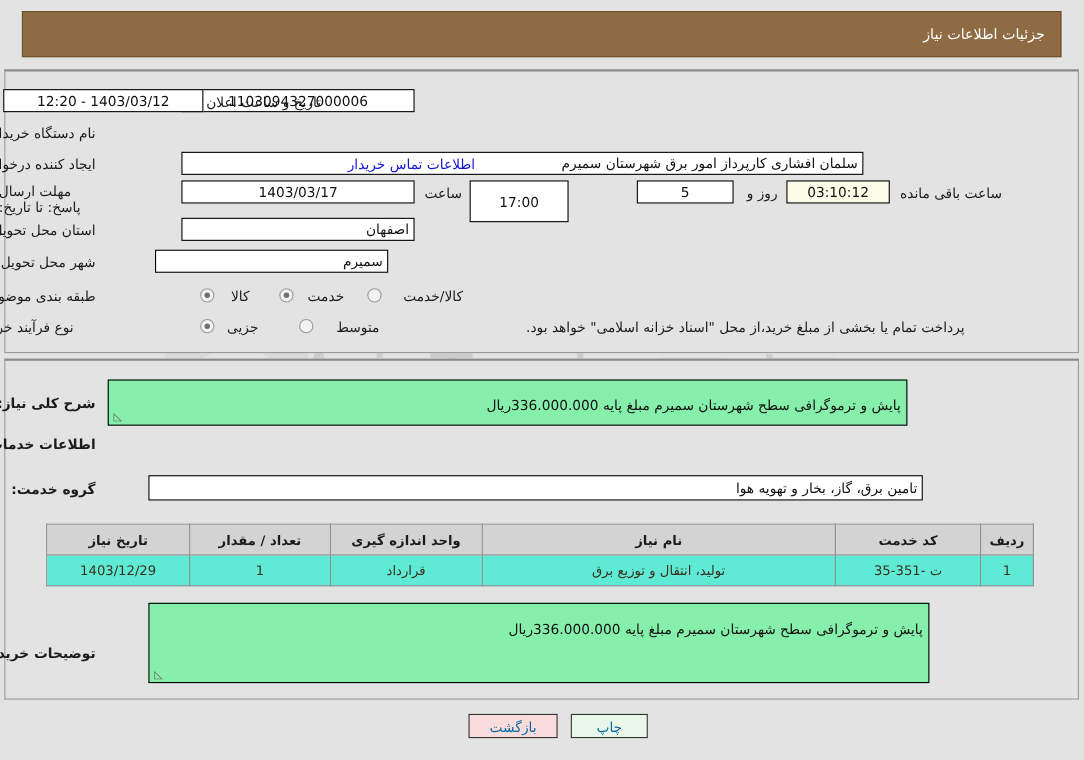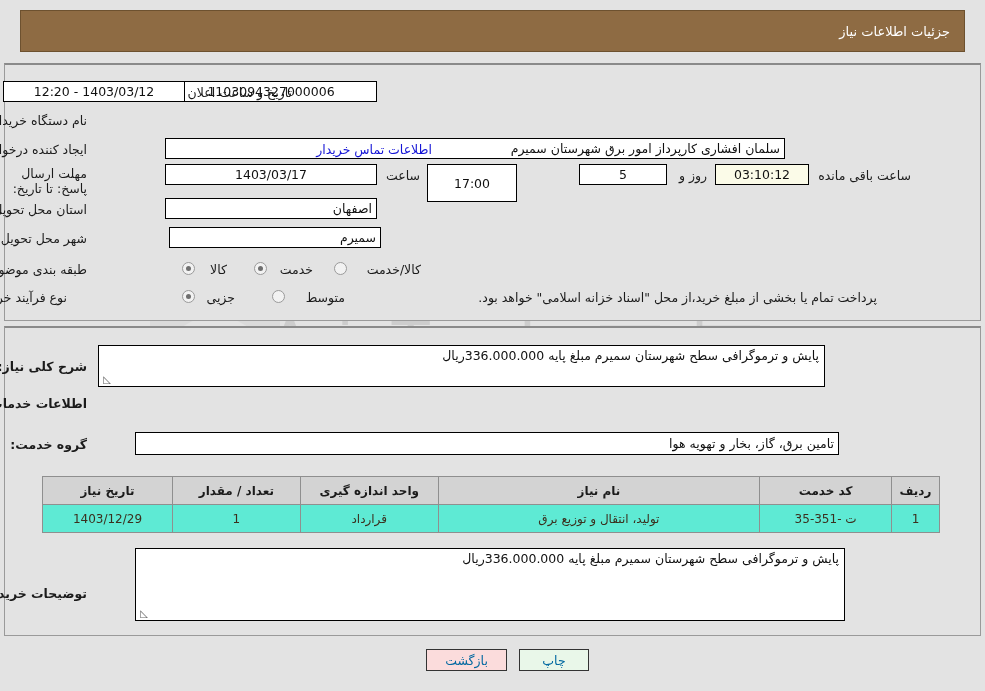--- a/index.html
+++ b/index.html
@@ -119,25 +119,25 @@
     position: absolute;
     left: 3px; top: 3px;
     width: 5px; height: 5px;
     border-radius: 50%;
     background: #6f6f6f;
   }
 
   
   .ta {
     position: absolute;
-    background: #ffffff;
+    background: #86efac;
     border: 1px solid #000000;
     font-size: 12.5px;
     color: #101010;
-    padding: 2px 5px;
+    padding: 15px 5px;
     z-index: 4;
     overflow: hidden;
   }
   .ta .grip {
     position: absolute;
     left: 2px; bottom: 1px;
     width: 10px; height: 10px;
     font-size: 10px;
     color: #666;
     line-height: 10px;
@@ -216,34 +216,34 @@
 
   <div class="lbl" style="right:693px; top:85px;">تاریخ و ساعت اعلان عمومی:</div>
   <div class="fld center" style="right:800px; top:81px; width:182px; height:21px;">1403/03/12 - 12:20</div>
 
   <div class="lbl" style="right:898px; top:113px;">نام دستگاه خریدار:</div>
 
   <div class="lbl" style="right:898px; top:142px;">ایجاد کننده درخواست:</div>
   <div class="fld right" style="right:200px; top:138px; width:620px; height:21px;">سلمان  افشاری کارپرداز امور برق شهرستان سمیرم</div>
   <div class="link" style="right:553px; top:142px;">اطلاعات تماس خریدار</div>
 
-  <div class="lbl" style="right:898px; top:166px; line-height:15px; white-space:normal; width:88px; text-align:right;">مهلت ارسال پاسخ: تا تاریخ:</div>
+  <div class="lbl" style="right:898px; top:166px; line-height:15px; white-space:normal; width:88px; text-align:left;">مهلت ارسال پاسخ: تا تاریخ:</div>
   <div class="fld center" style="right:608px; top:164px; width:212px; height:21px;">1403/03/17</div>
   <div class="plain" style="right:565px; top:168px;">ساعت</div>
   <div class="fld center" style="right:468px; top:164px; width:90px; height:38px;">17:00</div>
   <div class="fld center" style="right:318px; top:164px; width:88px; height:21px;">5</div>
   <div class="plain" style="right:278px; top:168px;">روز و</div>
   <div class="fld timer" style="right:176px; top:164px; width:94px; height:21px;">03:10:12</div>
   <div class="plain" style="right:74px; top:168px;">ساعت باقی مانده</div>
 
   <div class="lbl" style="right:898px; top:202px;">استان محل تحویل:</div>
   <div class="fld right" style="right:608px; top:198px; width:212px; height:21px;">اصفهان</div>
 
   <div class="lbl" style="right:898px; top:231px;">شهر محل تحویل:</div>
-  <div class="fld right" style="right:604px; top:227px; width:212px; height:21px;">سمیرم</div>
+  <div class="fld right" style="right:632px; top:227px; width:212px; height:21px;">سمیرم</div>
 
   <div class="lbl" style="right:898px; top:262px;">طبقه بندی موضوعی:</div>
 
   <div class="radio on" style="right:790px; top:262px;"></div>
   <div class="plain" style="right:758px; top:262px;">کالا</div>
 
   <div class="radio on" style="right:718px; top:262px;"></div>
   <div class="plain" style="right:672px; top:262px;">خدمت</div>
 
   <div class="radio" style="right:638px; top:262px;"></div>

